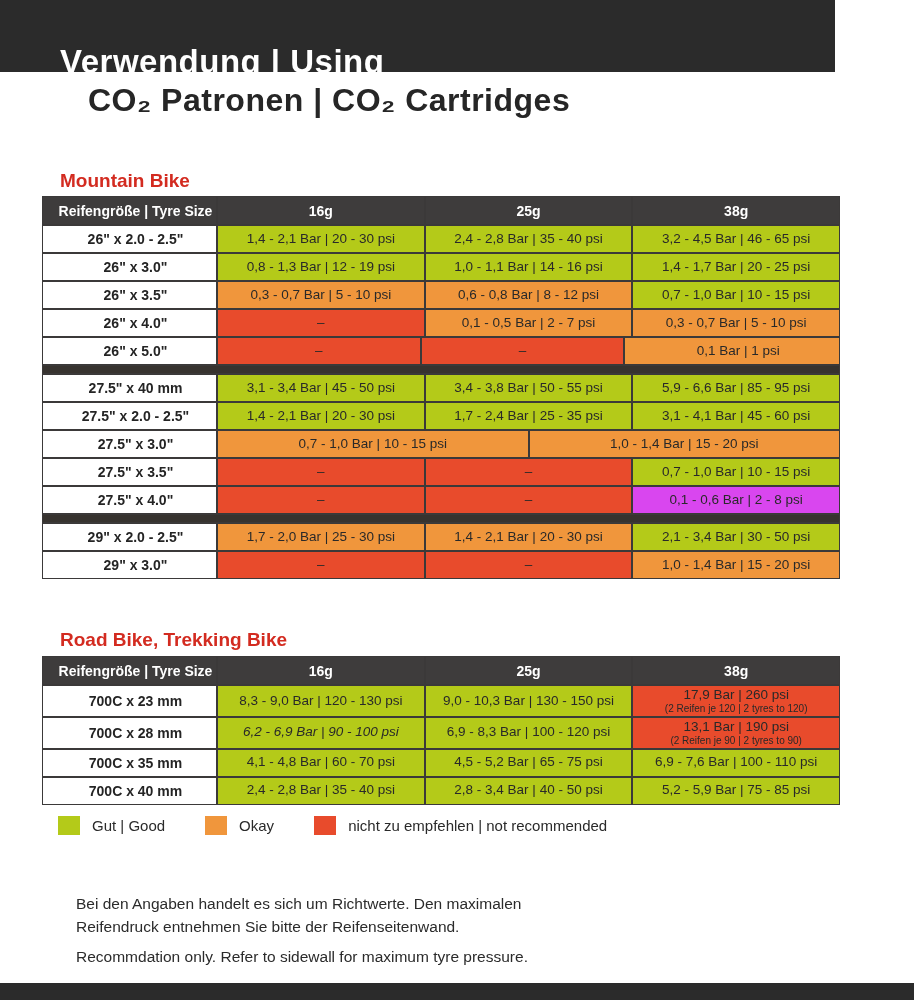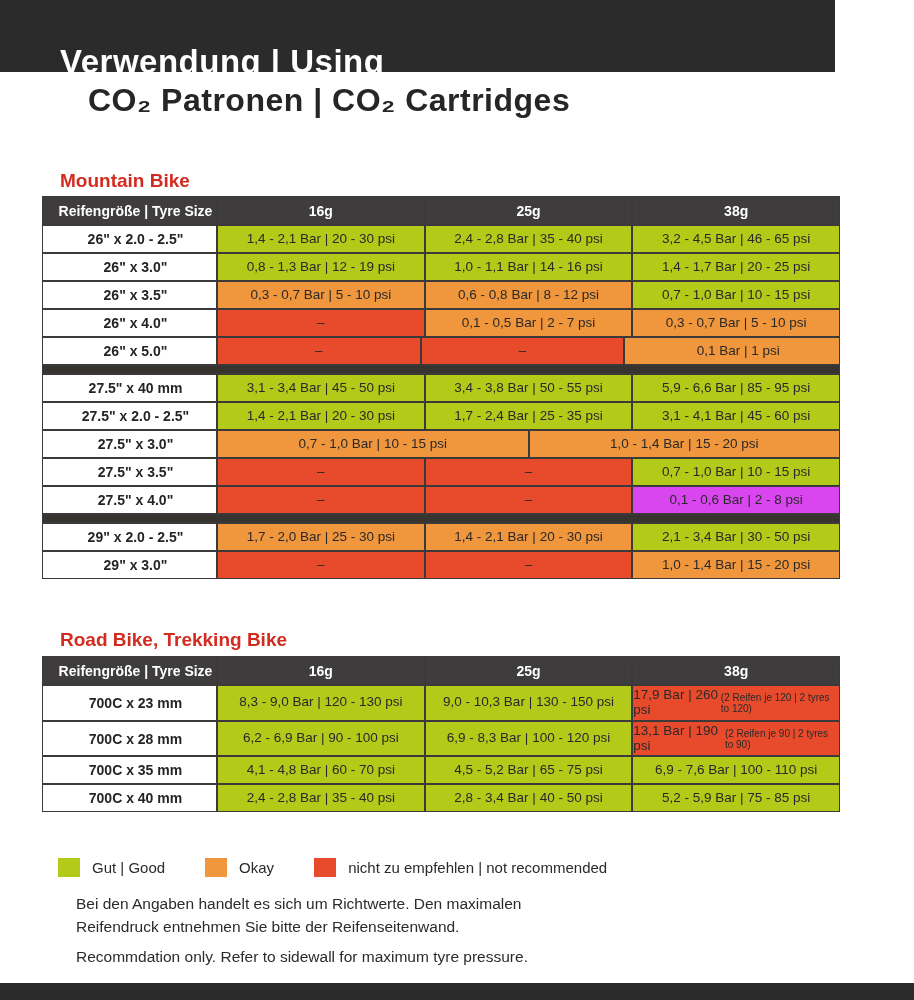--- a/index.html
+++ b/index.html
@@ -23,26 +23,26 @@
   #road-table{top:656px;}
   .t-row{display:flex;column-gap:2px;}
   .t-row > div{display:flex;align-items:center;justify-content:center;box-sizing:border-box;}
   .th{height:27px;background:#3e3c3c;color:#ffffff;font-size:14px;font-weight:bold;}
   .th-label{width:173px;justify-content:flex-start;padding-left:12px;}
   .th-val{flex:1 1 0;}
   .td{min-height:26px;font-size:13.5px;}
   .td-label{width:173px;background:#ffffff;justify-content:flex-start;padding-left:12px;
             font-weight:bold;font-size:14px;color:#242424;}
   .td-val{flex:1 1 0;color:#292929;}
-  .td-val.has-note{justify-content:center;padding:2px 0;line-height:1.1;}
+  .td-val.has-note{flex-direction:column;justify-content:center;padding:2px 0;line-height:1.1;}
   .val-main{line-height:1.1;}
   .val-note{font-size:10px;line-height:1.1;}
   .t-sep{height:7px;background:#37332f;}
   
-  .legend{position:absolute;left:58px;top:858px;display:flex;align-items:center;}
+  .legend{position:absolute;left:58px;top:816px;display:flex;align-items:center;}
   .legend-item{display:flex;align-items:center;margin-right:40px;}
   .legend-swatch{width:22px;height:19px;margin-right:12px;}
   .legend-label{font-size:15px;color:#2a2a2a;white-space:nowrap;}
   
   .footnote{position:absolute;left:60px;margin:16px;font-size:15.5px;line-height:23px;
             color:#2b2b2b;white-space:pre-line;}
   #footnote-de{top:876px;}
   #footnote-en{top:929px;}
 </style>
 </head>
@@ -224,21 +224,21 @@
         <div class="td td-val" style="background: rgb(180, 202, 25);">
           <div class="val-main">9,0 - 10,3 Bar | 130 - 150 psi</div>
         </div>
         <div class="td td-val has-note" style="background: rgb(232, 75, 44);">
           <div class="val-main">17,9 Bar | 260 psi</div>
           <div class="val-note">(2 Reifen je 120 | 2 tyres to 120)</div>
         </div>
       </div>
       <div class="t-row">
         <div class="td td-label">700C x 28 mm</div>
-        <div class="td td-val" style="background: rgb(180, 202, 25);">
+        <div class="td td-val" style="background: rgb(180, 202, 25); font-style: italic;">
           <div class="val-main">6,2 - 6,9 Bar | 90 - 100 psi</div>
         </div>
         <div class="td td-val" style="background: rgb(180, 202, 25);">
           <div class="val-main">6,9 - 8,3 Bar | 100 - 120 psi</div>
         </div>
         <div class="td td-val has-note" style="background: rgb(232, 75, 44);">
           <div class="val-main">13,1 Bar | 190 psi</div>
           <div class="val-note">(2 Reifen je 90 | 2 tyres to 90)</div>
         </div>
       </div>

